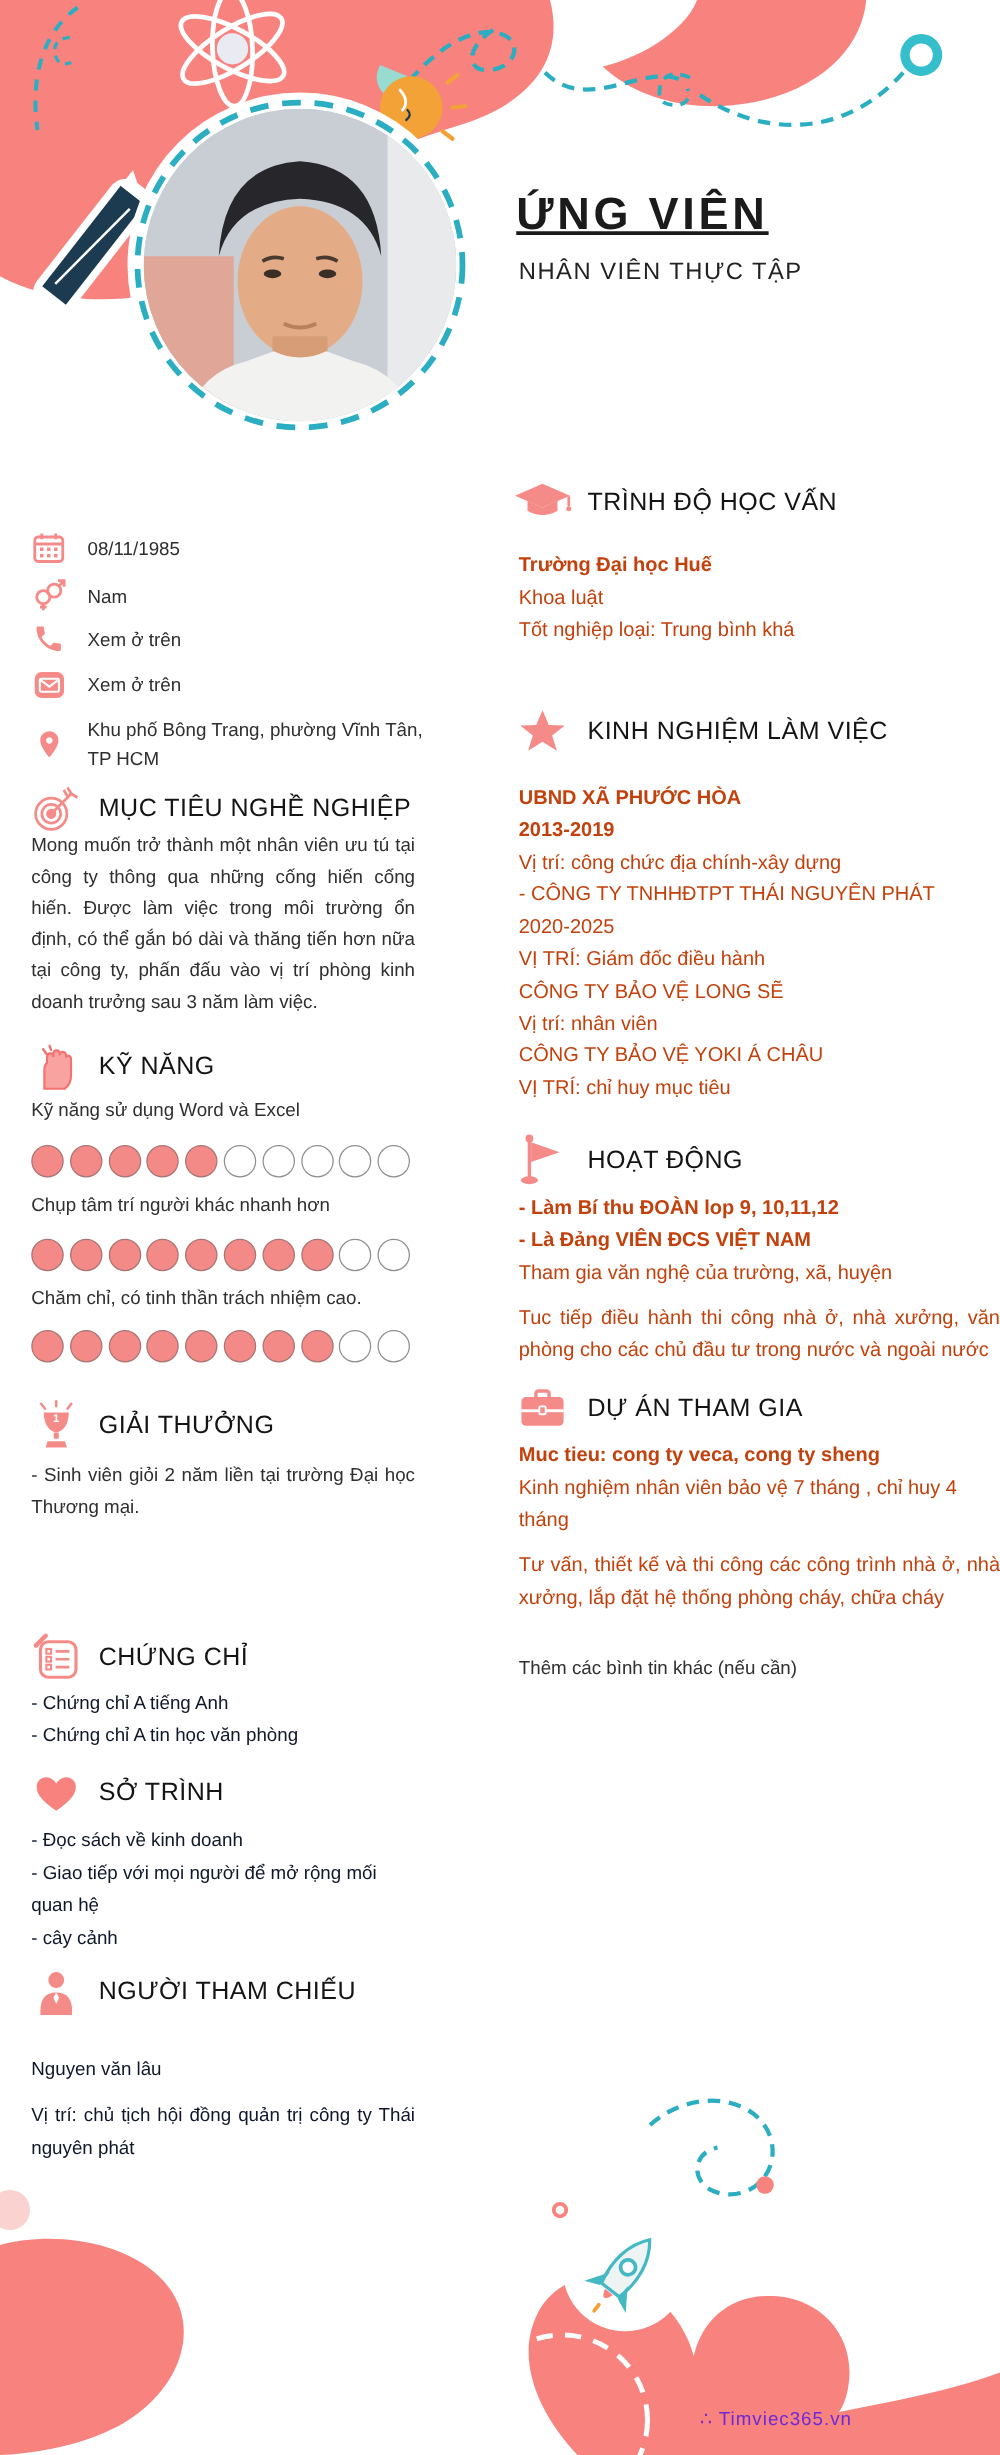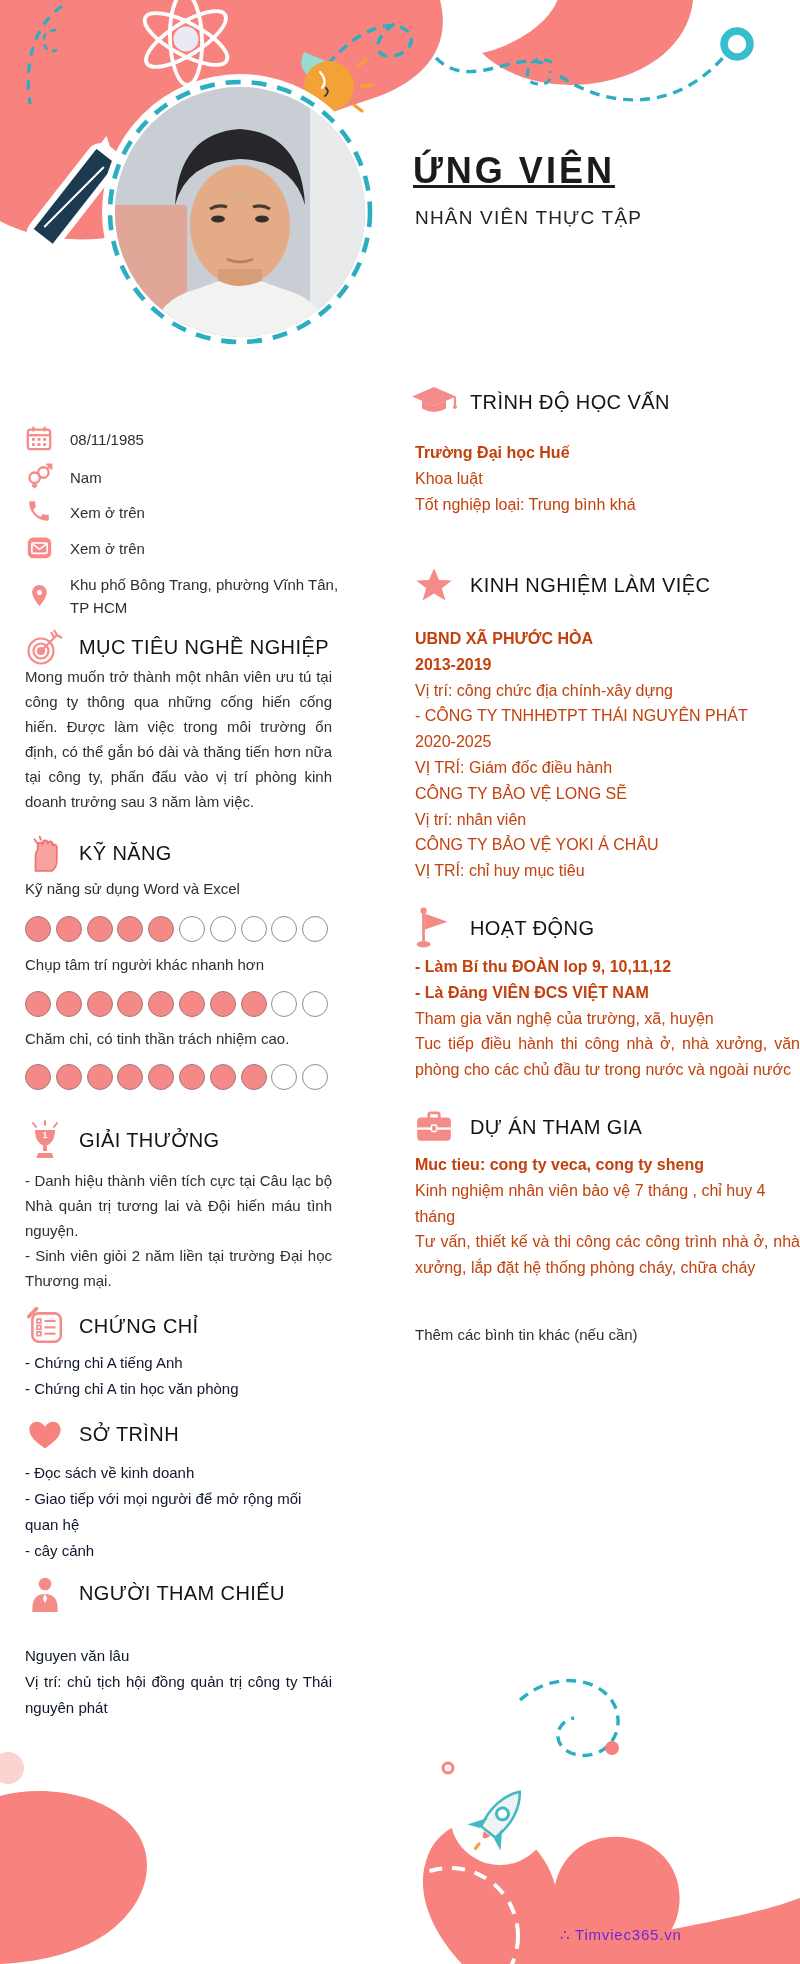--- a/index.html
+++ b/index.html
@@ -23,21 +23,21 @@
   .info-row .ic{width:28px;flex:none;display:flex;justify-content:center;margin-right:17px;}
   .info-txt{font-size:15px;color:#2f2f2f;line-height:23px;padding-top:2px;}
   .body{font-size:15px;color:#2f2f2f;line-height:25px;text-align:justify;}
   .lines15 > div{font-size:15px;color:#0f172a;line-height:26px;}
   .dots{display:flex;gap:4.8px;}
   .dot{width:26px;height:26px;border-radius:50%;border:1.4px solid #8f8f8f;background:#fff;box-sizing:border-box;}
   .dot.filled{background:#F48A88;border-color:#a97473;}
   
   .rline > div{font-size:16px;color:#c2410c;line-height:25.8px;}
   .b{font-weight:bold;color:#151515;}
-  .jst{text-align:justify;}
+  .jst{text-align:justify;margin-top:11px;}
   .wm{position:absolute;left:560px;top:1926px;width:232px;text-align:left;color:#6d28d9;font-size:15px;letter-spacing:.8px;}
 </style>
 </head>
 <body>
 
 <div class="pg">
 
   <svg class="abs" style="left:0;top:0" width="800" height="360" viewBox="0 0 800 360">
 
     <path d="M455,0 C462,58 525,96 602,82 C662,70 690,34 693,0 Z" fill="#F8827E"></path>
@@ -249,21 +249,20 @@
           </g>
           <path d="M10,12 H30 C30,21 26,27 20,28 C14,27 10,21 10,12 Z" fill="#F58B88"></path>
           <text x="20" y="19.5" font-size="9" font-weight="bold" fill="#ffffff" text-anchor="middle">1</text>
           <rect x="18" y="28" width="4" height="5" fill="#F58B88"></rect>
           <path d="M13,35 H27 L28.5,40 H11.5 Z" fill="#F58B88"></path>
         </svg>
     </span>
     <span class="sec-h">GIẢI THƯỞNG</span>
   </div>
   <div class="abs" style="left:25px;top:1168px;width:307px">
-    <div class="body">- Danh hiệu thành viên tích cực tại Câu lạc bộ Nhà quản trị tương lai và Đội hiến máu tình nguyện.</div>
     <div class="body">- Sinh viên giỏi 2 năm liền tại trường Đại học Thương mại.</div>
   </div>
 
   <div class="abs sec lsec" style="left:23px;top:1306px">
     <span class="ic">
       <svg width="40" height="40" viewBox="0 0 38 38">
           <rect x="7" y="7" width="27" height="27" rx="6" fill="none" stroke="#F58B88" stroke-width="2.4"></rect>
           <g stroke="#F58B88" stroke-width="1.6" fill="none">
             <rect x="11.5" y="12.5" width="3.6" height="3.6"></rect>
             <rect x="11.5" y="18.5" width="3.6" height="3.6"></rect>

